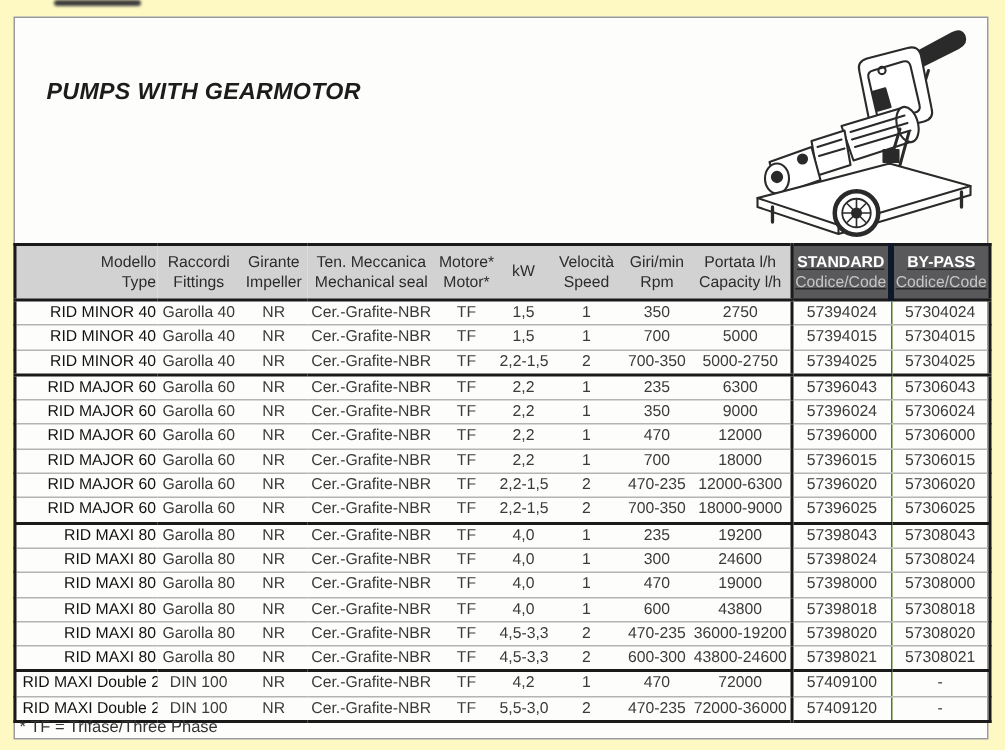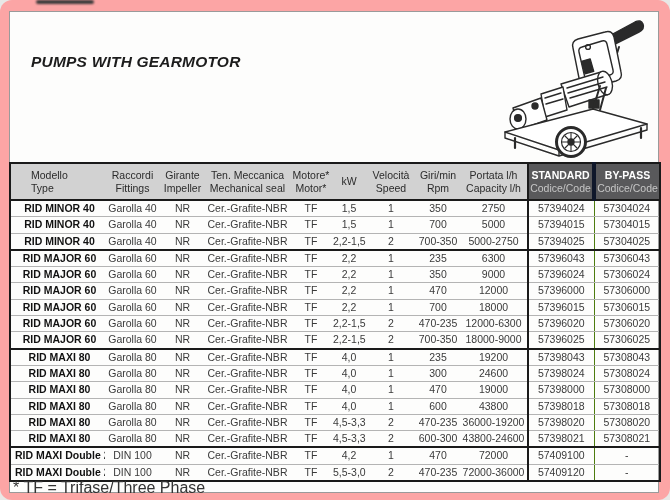--- a/index.html
+++ b/index.html
@@ -1,21 +1,20 @@
 <!DOCTYPE html>
 <html><head>
 <meta charset="utf-8">
 <style>
   html,body { margin:0; padding:0; background:#e8e8e6; }
   .page {
     position:relative; width:670px; height:500px; margin:0 auto;
-    background:#fca5a5; overflow:hidden;
+    background:#fef9c3; overflow:hidden;
     font-family:"Liberation Sans","DejaVu Sans",sans-serif;
     color:#2e2e2e;
-    border-radius:12px;
   }
   .scan-smudge {
     position:absolute; left:36px; top:0; width:58px; height:4px;
     background:#3a3a3a; filter:blur(1px); border-radius:2px;
   }
   .page-border {
     position:absolute; left:9px; top:11px; width:650px; height:482px;
     border:1px solid #9a9a9a; box-sizing:border-box; background:#fdfdfc;
   }
   .title-line1 {
@@ -26,46 +25,46 @@
   .title-line2 {
     position:absolute; left:66px; top:77px;
     font-size:15.5px; font-weight:bold; font-style:italic; color:#1c1c1c;
     letter-spacing:0.2px; white-space:nowrap;
   }
   .illustration {
     position:absolute; left:487px; top:2px; width:162px; height:148px;
   }
   .footnote {
     position:absolute; left:3px; top:467px;
-    font-size:16px; color:#333;
+    font-size:11px; color:#333;
   }
   table.pumps {
     position:absolute; left:-1px; top:150px;
     width:650px; border-collapse:collapse; table-layout:fixed;
     border:2px solid #1a1a1a;
   }
   table.pumps th {
     background:#d2d2d2; font-size:10.5px; font-weight:normal; color:#2b2b2b;
     padding:2px 1px; height:31px; vertical-align:middle; text-align:center;
     border-bottom:2px solid #1a1a1a;
   }
-  table.pumps th.first { text-align:left; padding-left:20px; }
+  table.pumps th.first { text-align:right; padding-left:20px; }
   table.pumps th .h-l1, table.pumps th .h-l2 { line-height:13px; }
-  table.pumps th.dark { background:#59595b; }
+  table.pumps th.dark { background:#59595b;text-decoration:underline; }
   table.pumps th.dark .h-l1 { color:#ffffff; font-weight:bold; }
   table.pumps th.dark .h-l2 { color:#c6c6c6; }
   table.pumps th.dark-first { border-left:2px solid #1a1a1a; }
   table.pumps th.dark + th.dark { border-left:4px solid #0f172a; }
   table.pumps td {
     font-size:10.5px; color:#3a3a3a; text-align:center; padding:0 1px;
     height:15.3px; line-height:15.3px; border-bottom:1px solid #b4b4b4;
     white-space:nowrap; overflow:hidden;
   }
   table.pumps td.first {
-    text-align:center; padding-left:4px; font-weight:bold; color:#111;
+    text-align:right; padding-left:4px; font-weight:normal; color:#111;
   }
   table.pumps td.code-a { border-left:2px solid #1a1a1a; }
   table.pumps td.code-b { border-left:1px solid #4d7c0f; }
   table.pumps tr.group-end td { border-bottom:2px solid #1a1a1a; }
   table.pumps tr:last-child td { border-bottom:none; }
 </style>
 </head>
 <body>
 
 <div class="page">

